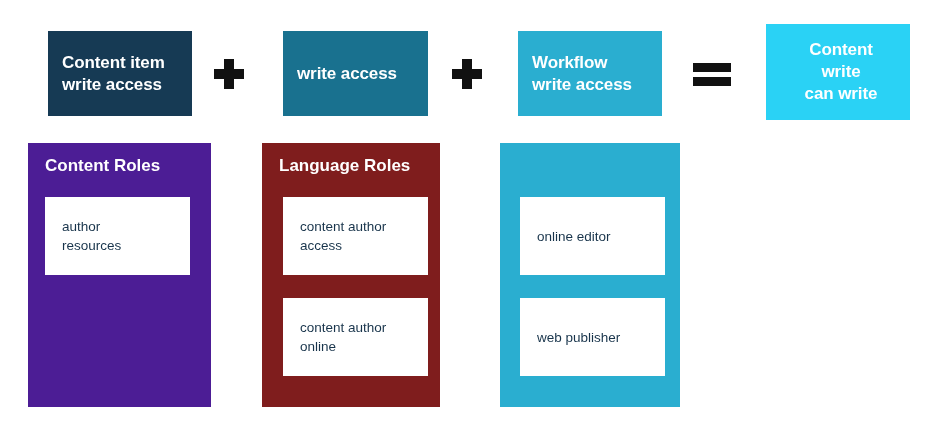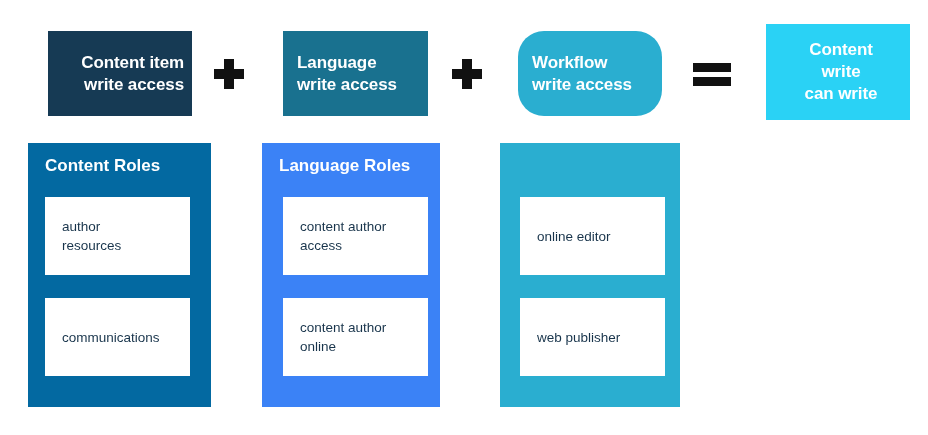--- a/index.html
+++ b/index.html
@@ -102,51 +102,47 @@
     justify-content: center;
     padding-left: 17px;
     padding-right: 10px;
   }
   .role-card .ln { display: block; }
 </style>
 </head>
 <body>
 
 <div id="canvas">
-    <div class="eq-box" style="left: 48px; top: 31px; width: 144px; height: 85px; background: rgb(22, 58, 84); align-items: flex-end;">
+    <div class="eq-box" style="left: 48px; top: 31px; width: 144px; height: 85px; background: rgb(22, 58, 84);">
       <span class="ln">Content item</span>
       <span class="ln">write access</span>
     </div>
     <div class="eq-box" style="left: 283px; top: 31px; width: 145px; height: 85px; background: rgb(25, 113, 143);">
-      <span class="ln">Language</span>
       <span class="ln">write access</span>
     </div>
-    <div class="eq-box" style="left: 518px; top: 31px; width: 144px; height: 85px; background: rgb(42, 174, 208); border-radius: 26px;">
+    <div class="eq-box" style="left: 518px; top: 31px; width: 144px; height: 85px; background: rgb(42, 174, 208);">
       <span class="ln">Workflow</span>
       <span class="ln">write access</span>
     </div>
     <div class="eq-box" style="left: 766px; top: 24px; width: 144px; height: 96px; background: rgb(42, 210, 245); align-items: center;">
       <span class="ln">Content</span>
       <span class="ln">write</span>
       <span class="ln">can write</span>
     </div>
     <div class="eq-op op-plus" style="left: 212px; top: 57px;"></div>
     <div class="eq-op op-plus" style="left: 450px; top: 57px;"></div>
     <div class="eq-op op-eq" style="left: 693px; top: 61px;"></div>
-    <div class="panel" style="left: 28px; top: 143px; width: 183px; height: 264px; background: #0369a1;">
+    <div class="panel" style="left: 28px; top: 143px; width: 183px; height: 264px; background: #4c1d95;">
       <div class="panel-title">Content Roles</div>
       <div class="role-card" style="left: 17px; top: 54px; width: 145px; height: 78px;">
         <span class="ln">author</span>
         <span class="ln">resources</span>
       </div>
-      <div class="role-card" style="left: 17px; top: 155px; width: 145px; height: 78px;">
-        <span class="ln">communications</span>
-      </div>
     </div>
-    <div class="panel" style="left: 262px; top: 143px; width: 178px; height: 264px; background: #3b82f6; padding-left: 39px;">
+    <div class="panel" style="left: 262px; top: 143px; width: 178px; height: 264px; background: #7f1d1d; padding-left: 39px;">
       <div class="panel-title">Language Roles</div>
       <div class="role-card" style="left: 21px; top: 54px; width: 145px; height: 78px;">
         <span class="ln">content author</span>
         <span class="ln">access</span>
       </div>
       <div class="role-card" style="left: 21px; top: 155px; width: 145px; height: 78px;">
         <span class="ln">content author</span>
         <span class="ln">online</span>
       </div>
     </div>

